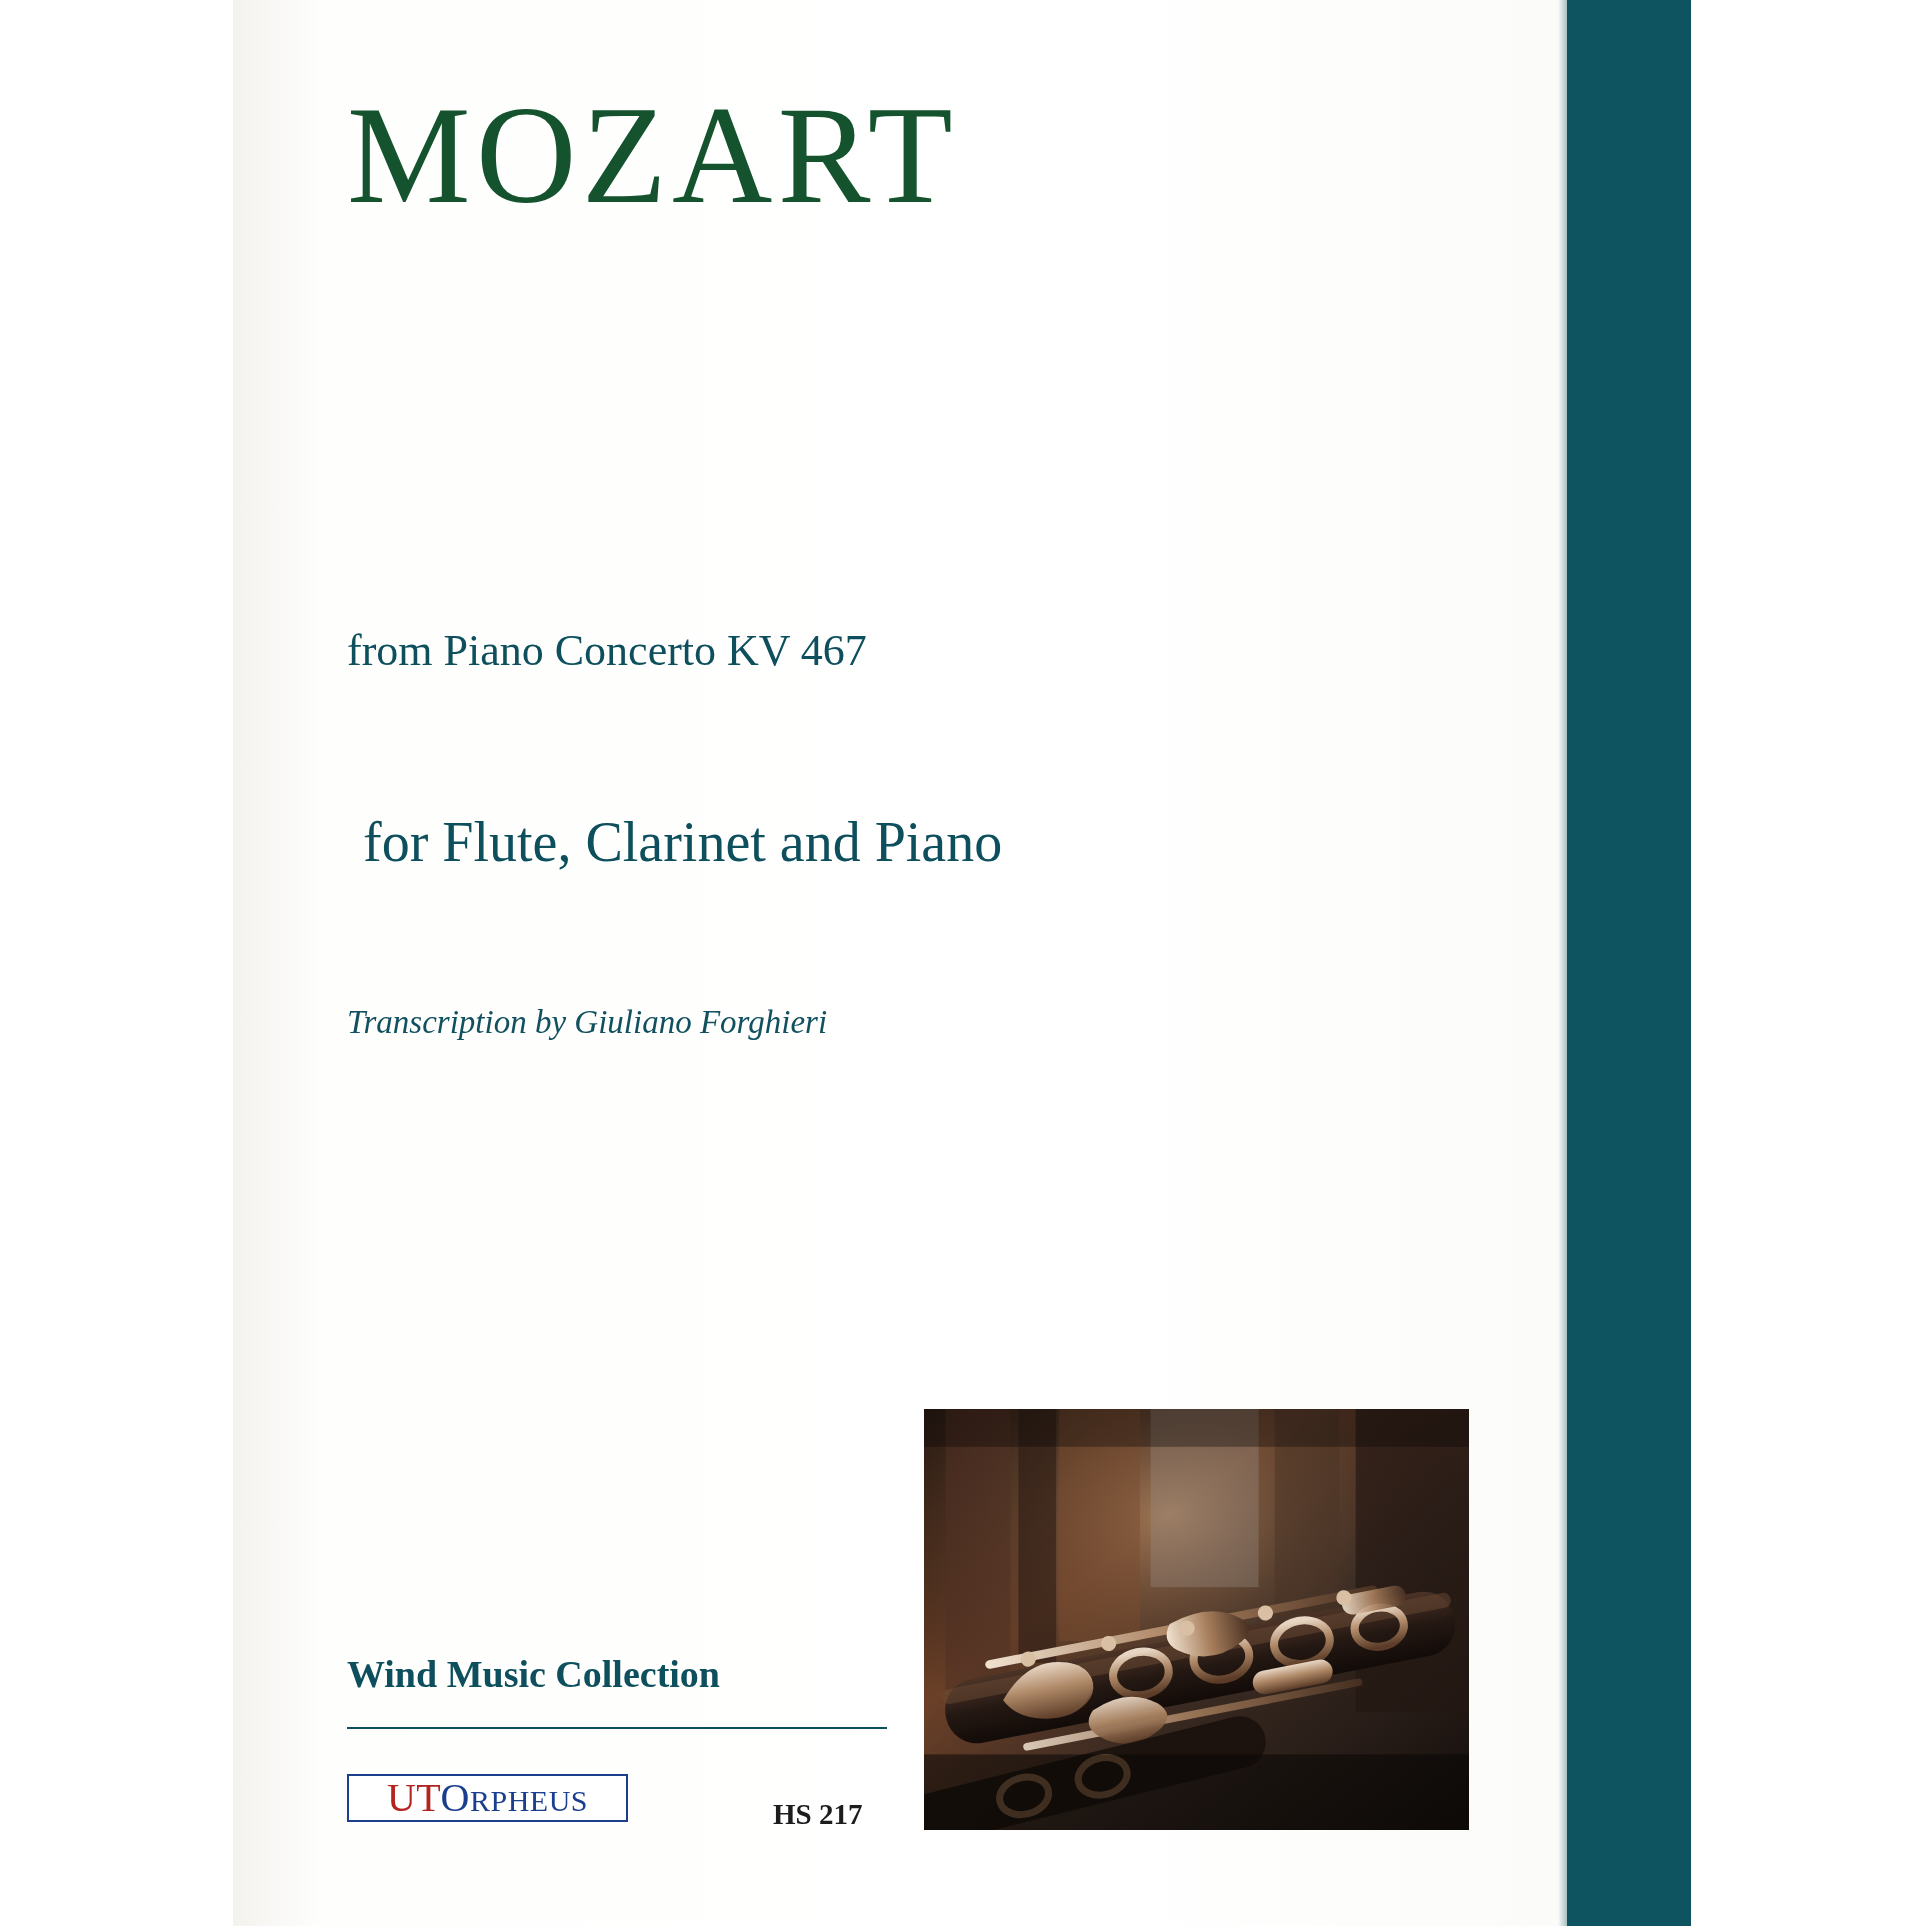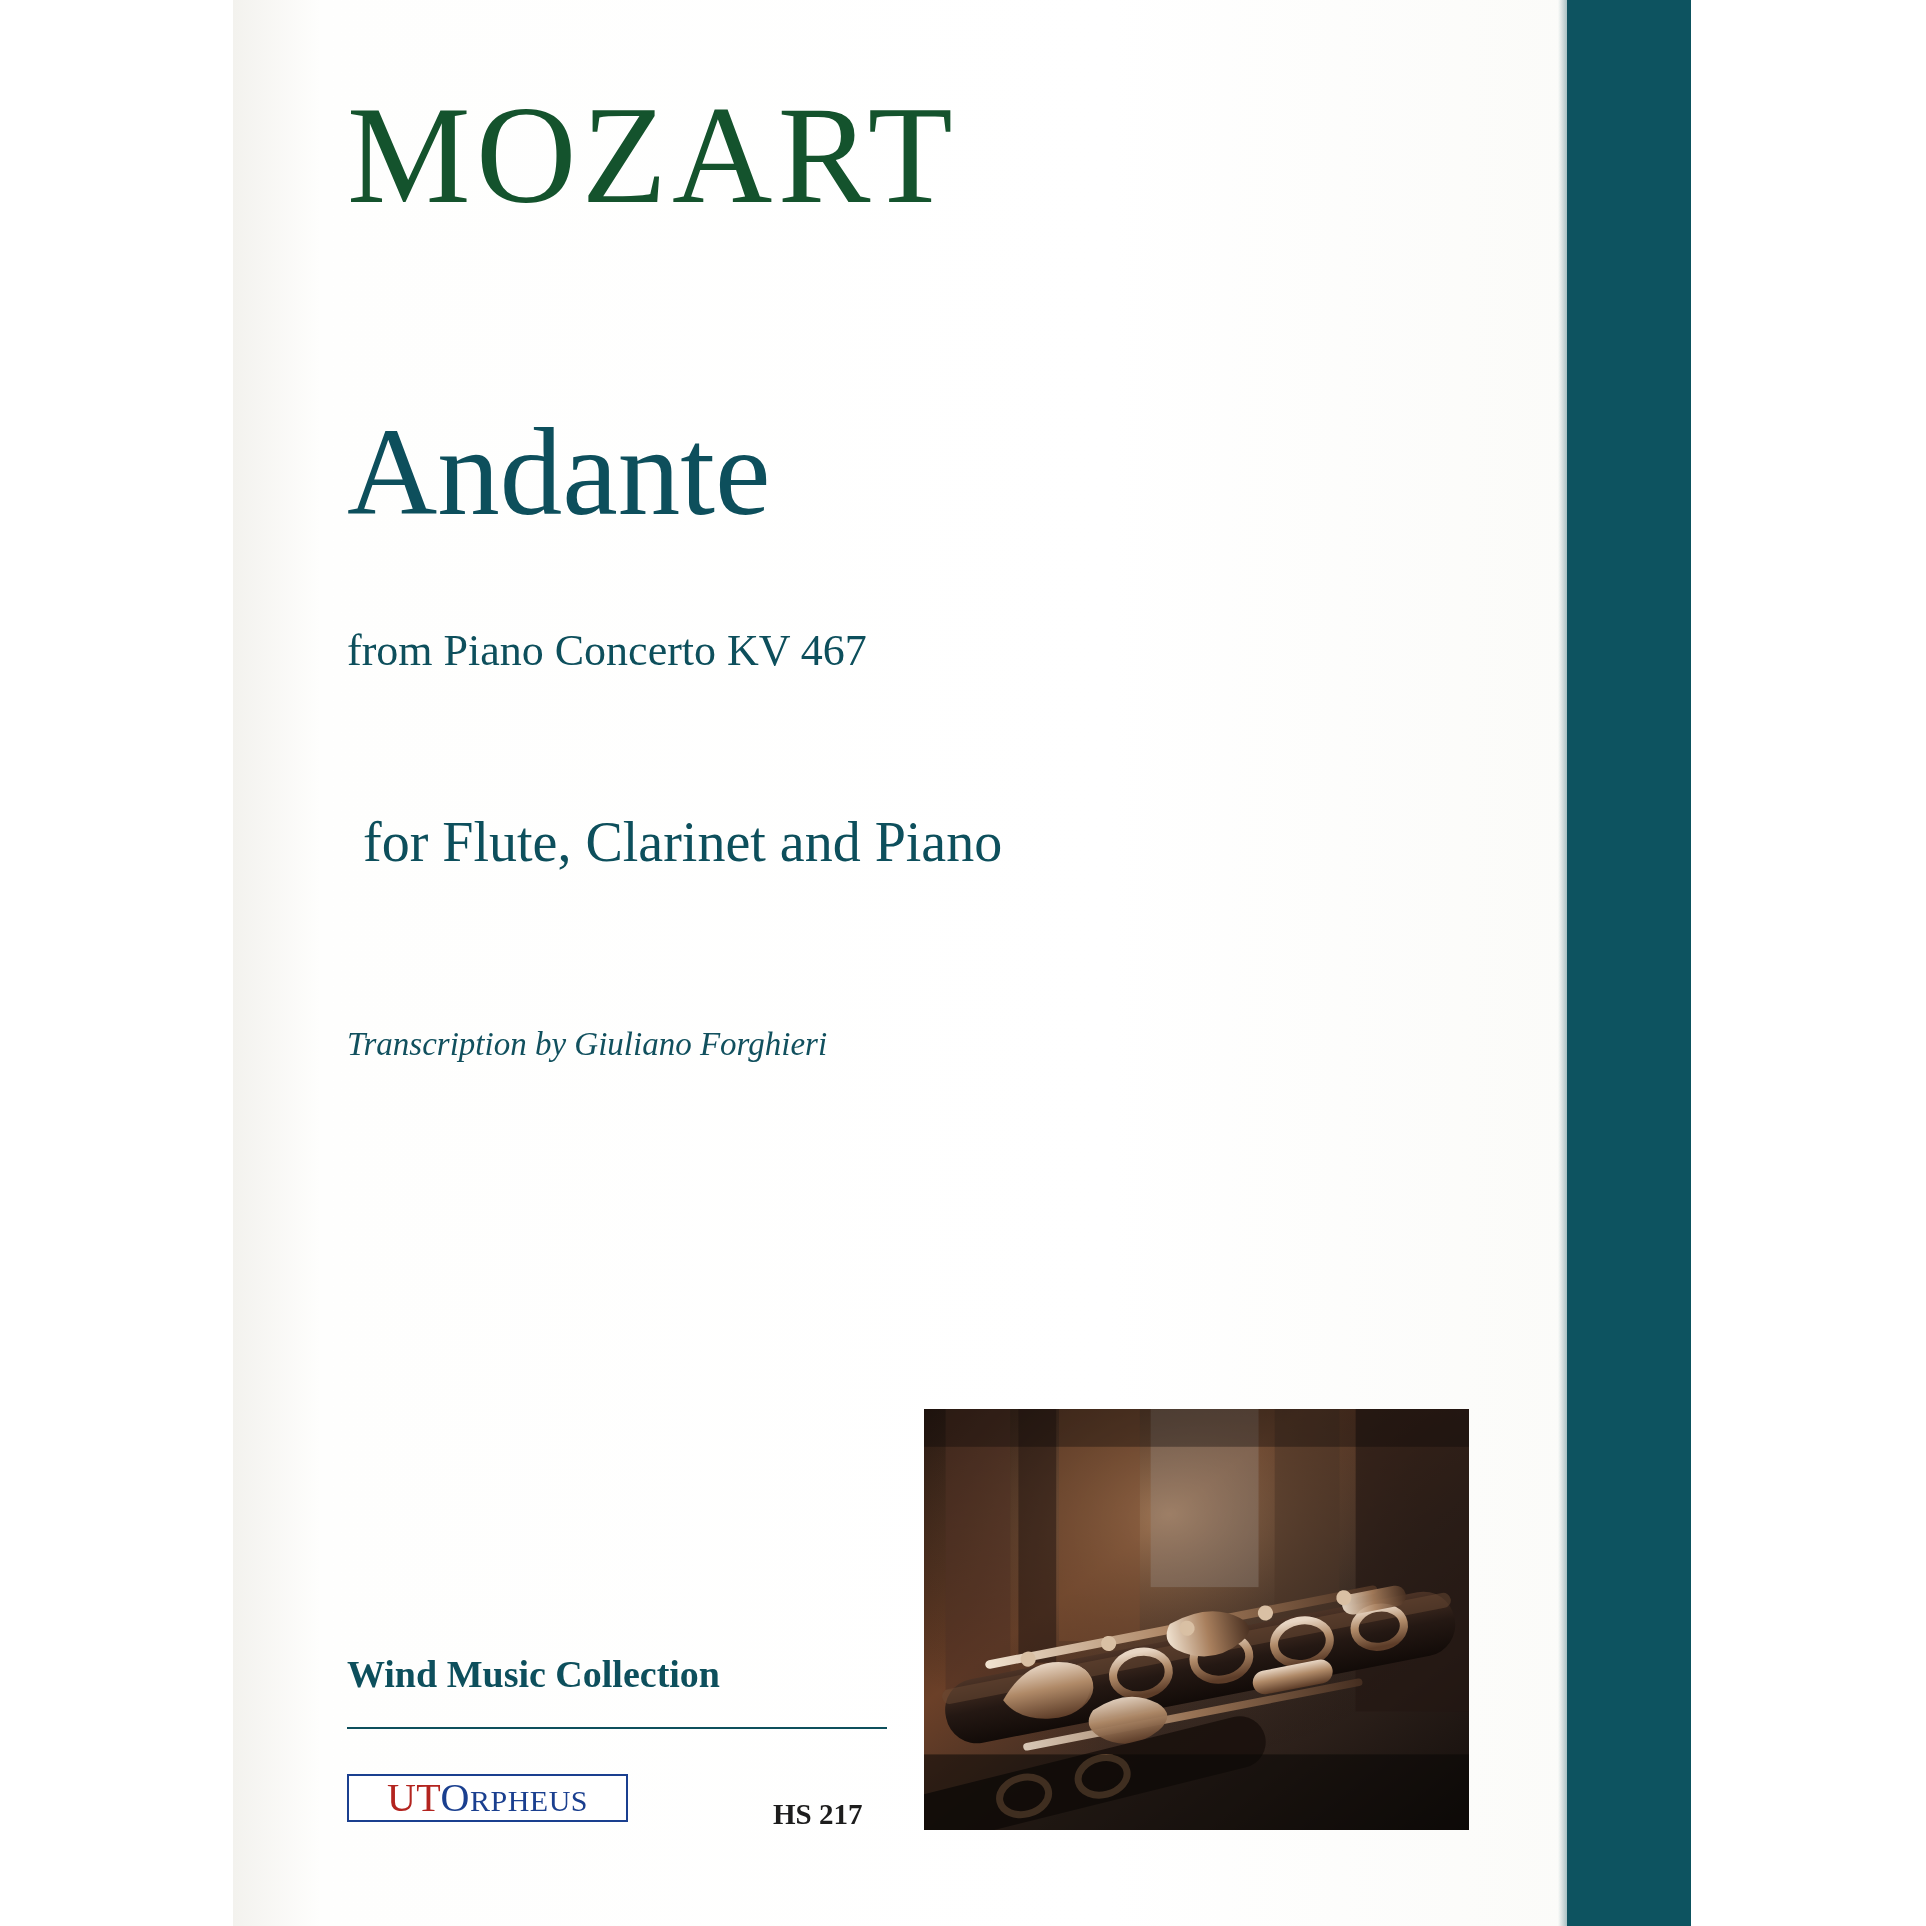--- a/index.html
+++ b/index.html
@@ -108,21 +108,21 @@
     font-size: 56px;
     color: #0d4f5c;
     line-height: 1.15;
     font-family: "Liberation Serif", serif;
     margin-left: 16px;
   }
 
   .transcription {
     position: absolute;
     left: 114px;
-    top: 1026px;
+    top: 1004px;
     font-size: 33px;
     color: #11505e;
     font-style: italic;
     font-family: "Liberation Serif", serif;
   }
 
   .collection {
     position: absolute;
     left: 114px;
     top: 1652px;
@@ -193,21 +193,20 @@
 <body>
 
 <div class="page-backdrop">
 
   <div class="cover">
 
     <div class="content">
 
       <div class="composer">MOZART</div>
 
-      <div class="title">Andante</div>
 
       <div class="subtitle">from Piano Concerto KV 467</div>
 
       <div class="scoring">for Flute, Clarinet and Piano</div>
 
       <div class="transcription">Transcription by Giuliano Forghieri</div>
 
       <div class="collection">Wind Music Collection</div>
 
       <div class="rule"></div>

